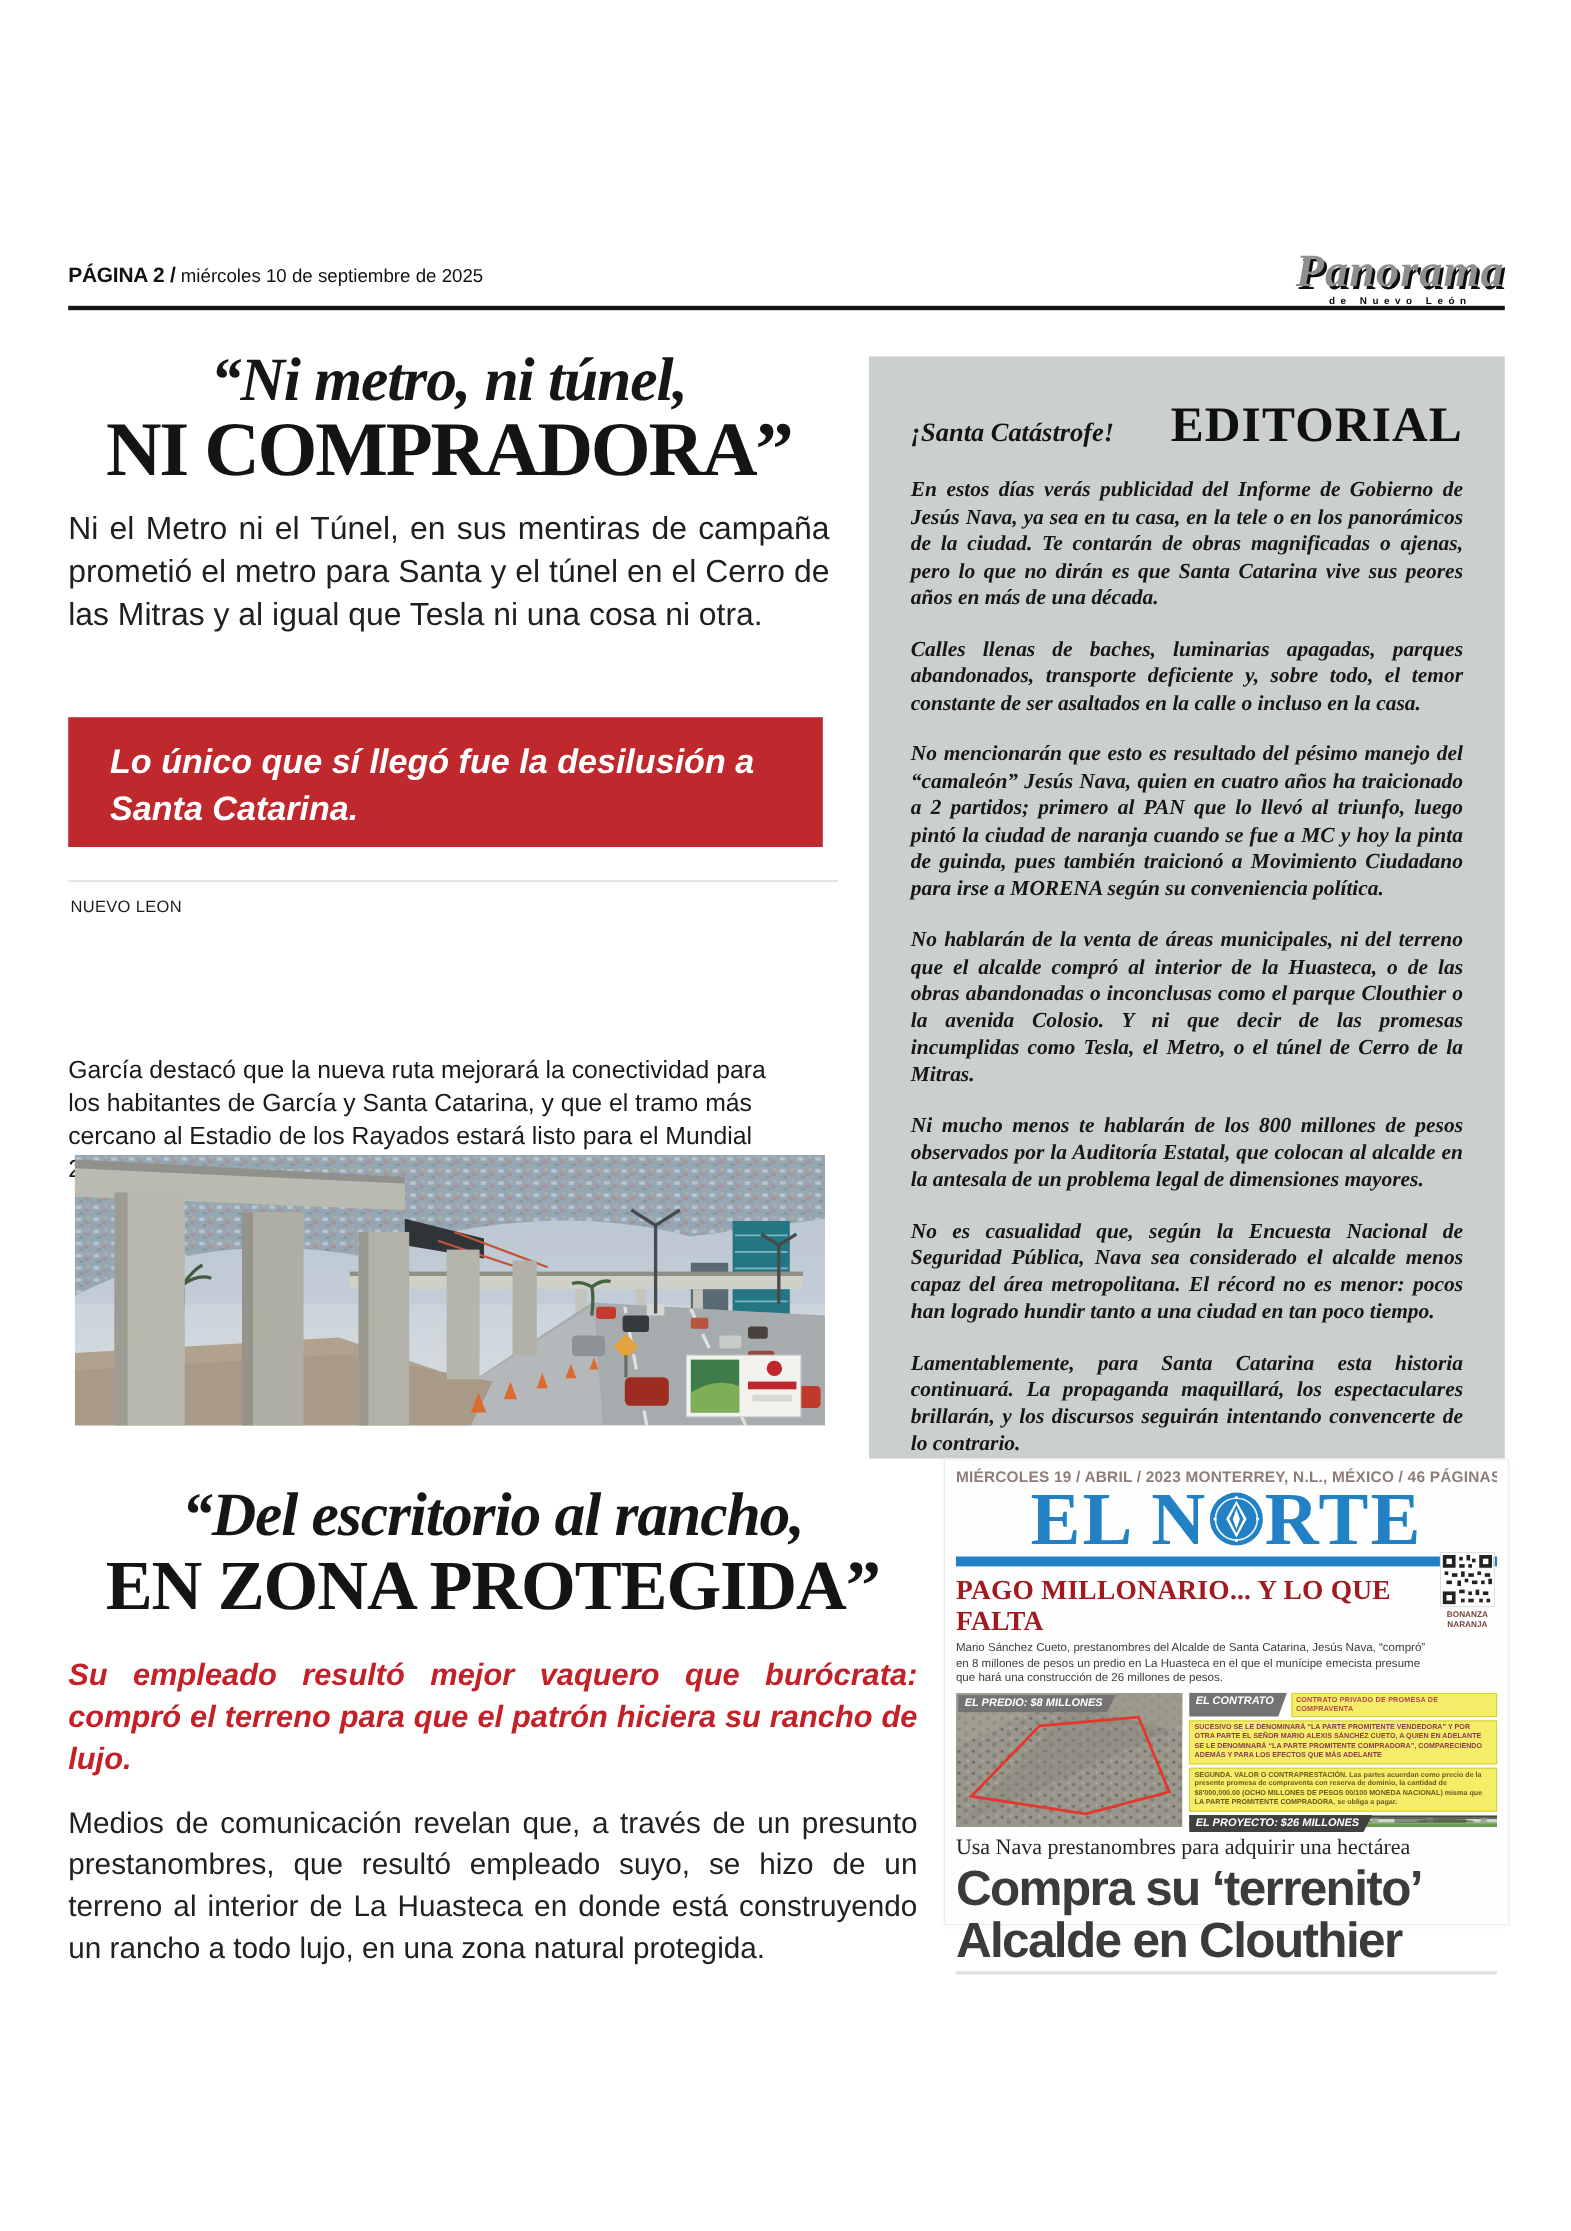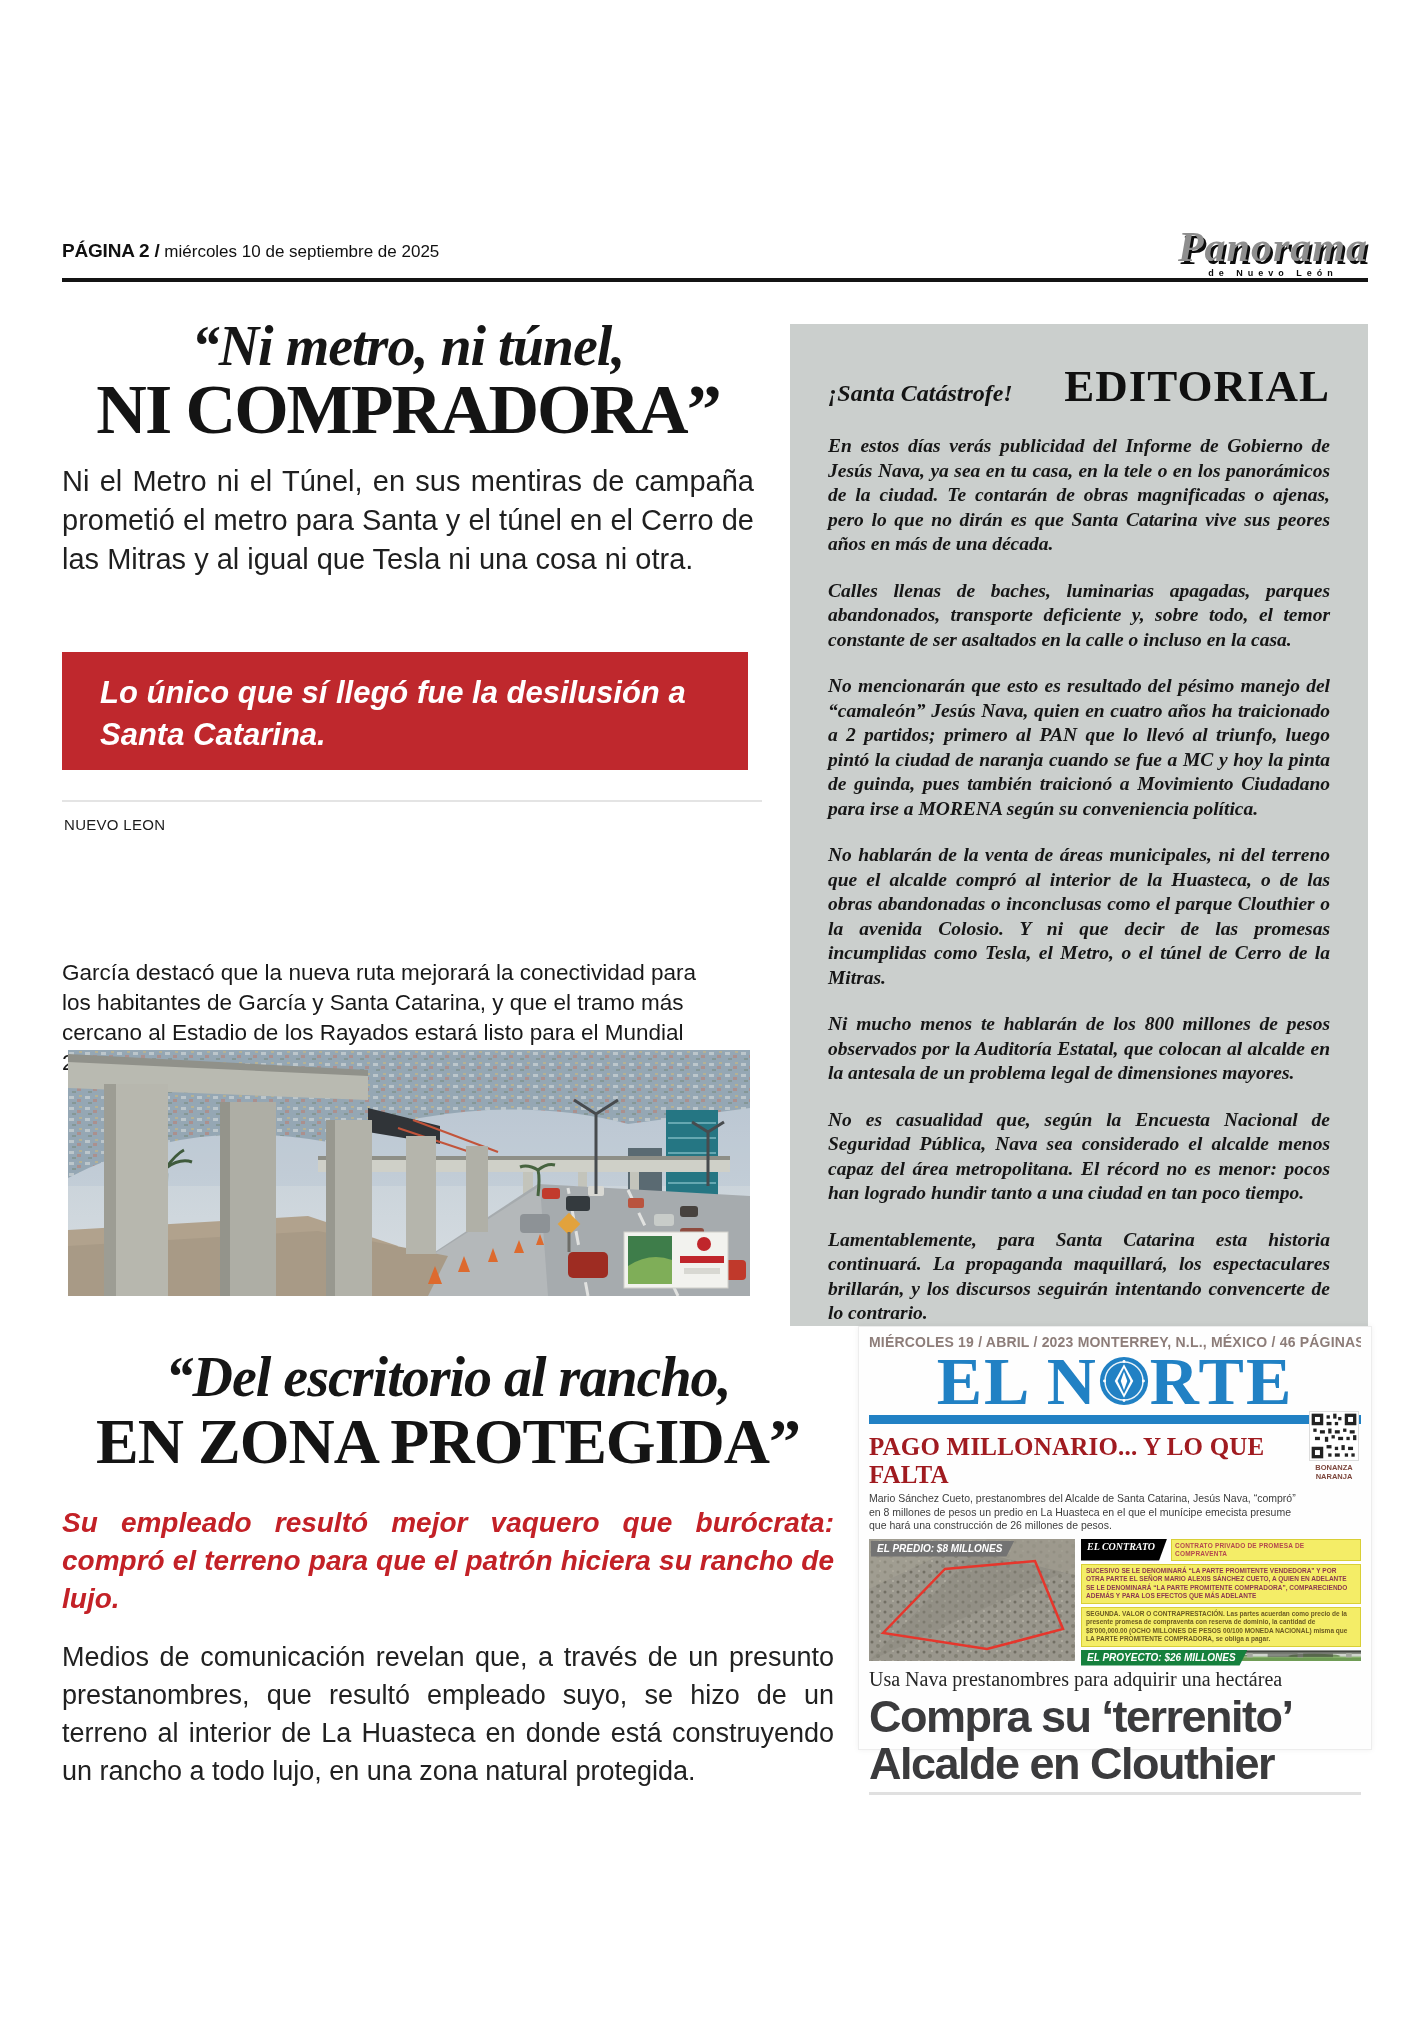--- a/index.html
+++ b/index.html
@@ -344,21 +344,21 @@
           </defs>
           <rect width="206" height="122" fill="url(#rocks)"></rect>
           <path d="M0 122 L206 28 L206 0 L118 0 Z" fill="#8a877c" opacity=".45"></path>
           <path d="M0 50 L88 8 L206 36 L206 0 L0 0 Z" fill="#a7a496" opacity=".5"></path>
           <polygon points="14,94 76,30 166,22 194,90 118,110" fill="none" stroke="#e6362c" stroke-width="2.5"></polygon>
         </svg>
         <span class="red-label" style="background:#737373;">EL PREDIO: $8 MILLONES</span>
       </div>
       <div class="contr-col">
         <div class="contr-row">
-          <span class="red-label" style="background:#000000;font-family:Liberation Serif, serif;">EL CONTRATO</span>
+          <span class="red-label" style="background:#737373;">EL CONTRATO</span>
           <span class="y-strip">CONTRATO PRIVADO DE PROMESA DE COMPRAVENTA</span>
         </div>
         <div class="ybox one">SUCESIVO SE LE DENOMINARÁ “LA PARTE PROMITENTE VENDEDORA” Y POR OTRA PARTE EL SEÑOR MARIO ALEXIS SÁNCHEZ CUETO, A QUIEN EN ADELANTE SE LE DENOMINARÁ “LA PARTE PROMITENTE COMPRADORA”, COMPARECIENDO ADEMÁS Y PARA LOS EFECTOS QUE MÁS ADELANTE</div>
         <div class="ybox two">SEGUNDA. VALOR O CONTRAPRESTACIÓN. Las partes acuerdan como precio de la presente promesa de compraventa con reserva de dominio, la cantidad de $8'000,000.00 (OCHO MILLONES DE PESOS 00/100 MONEDA NACIONAL) misma que LA PARTE PROMITENTE COMPRADORA, se obliga a pagar.</div>
         <div class="proyecto">
           <svg viewBox="0 0 300 40" preserveAspectRatio="none">
             <rect width="300" height="40" fill="#cfd4cd"></rect>
             <g fill="#728f60">
                 <ellipse cx="40" cy="22" rx="26" ry="8"></ellipse>
                 <ellipse cx="150" cy="21" rx="30" ry="7"></ellipse>
@@ -371,21 +371,21 @@
             <g fill="#a3a79e">
               <rect x="18" y="9" width="6" height="18"></rect>
                 <rect x="70" y="9" width="6" height="18"></rect>
               <rect x="122" y="9" width="6" height="18"></rect>
                 <rect x="178" y="11" width="6" height="16"></rect>
               <rect x="232" y="11" width="6" height="16"></rect>
                 <rect x="284" y="11" width="6" height="16"></rect>
             </g>
             <rect x="200" y="13" width="70" height="13" fill="#3c3f38" opacity=".5"></rect>
           </svg>
-          <span class="red-label" style="background:#15803d;">EL PROYECTO: $26 MILLONES</span>
+          <span class="red-label" style="background:#404040;">EL PROYECTO: $26 MILLONES</span>
         </div>
       </div>
     </div>
 
     <div class="clip-sub">Usa Nava prestanombres para adquirir una hectárea</div>
     <div class="clip-hl2">
       <div>Compra su ‘terrenito’</div>
       <div>Alcalde en Clouthier</div>
     </div>
   </div>

